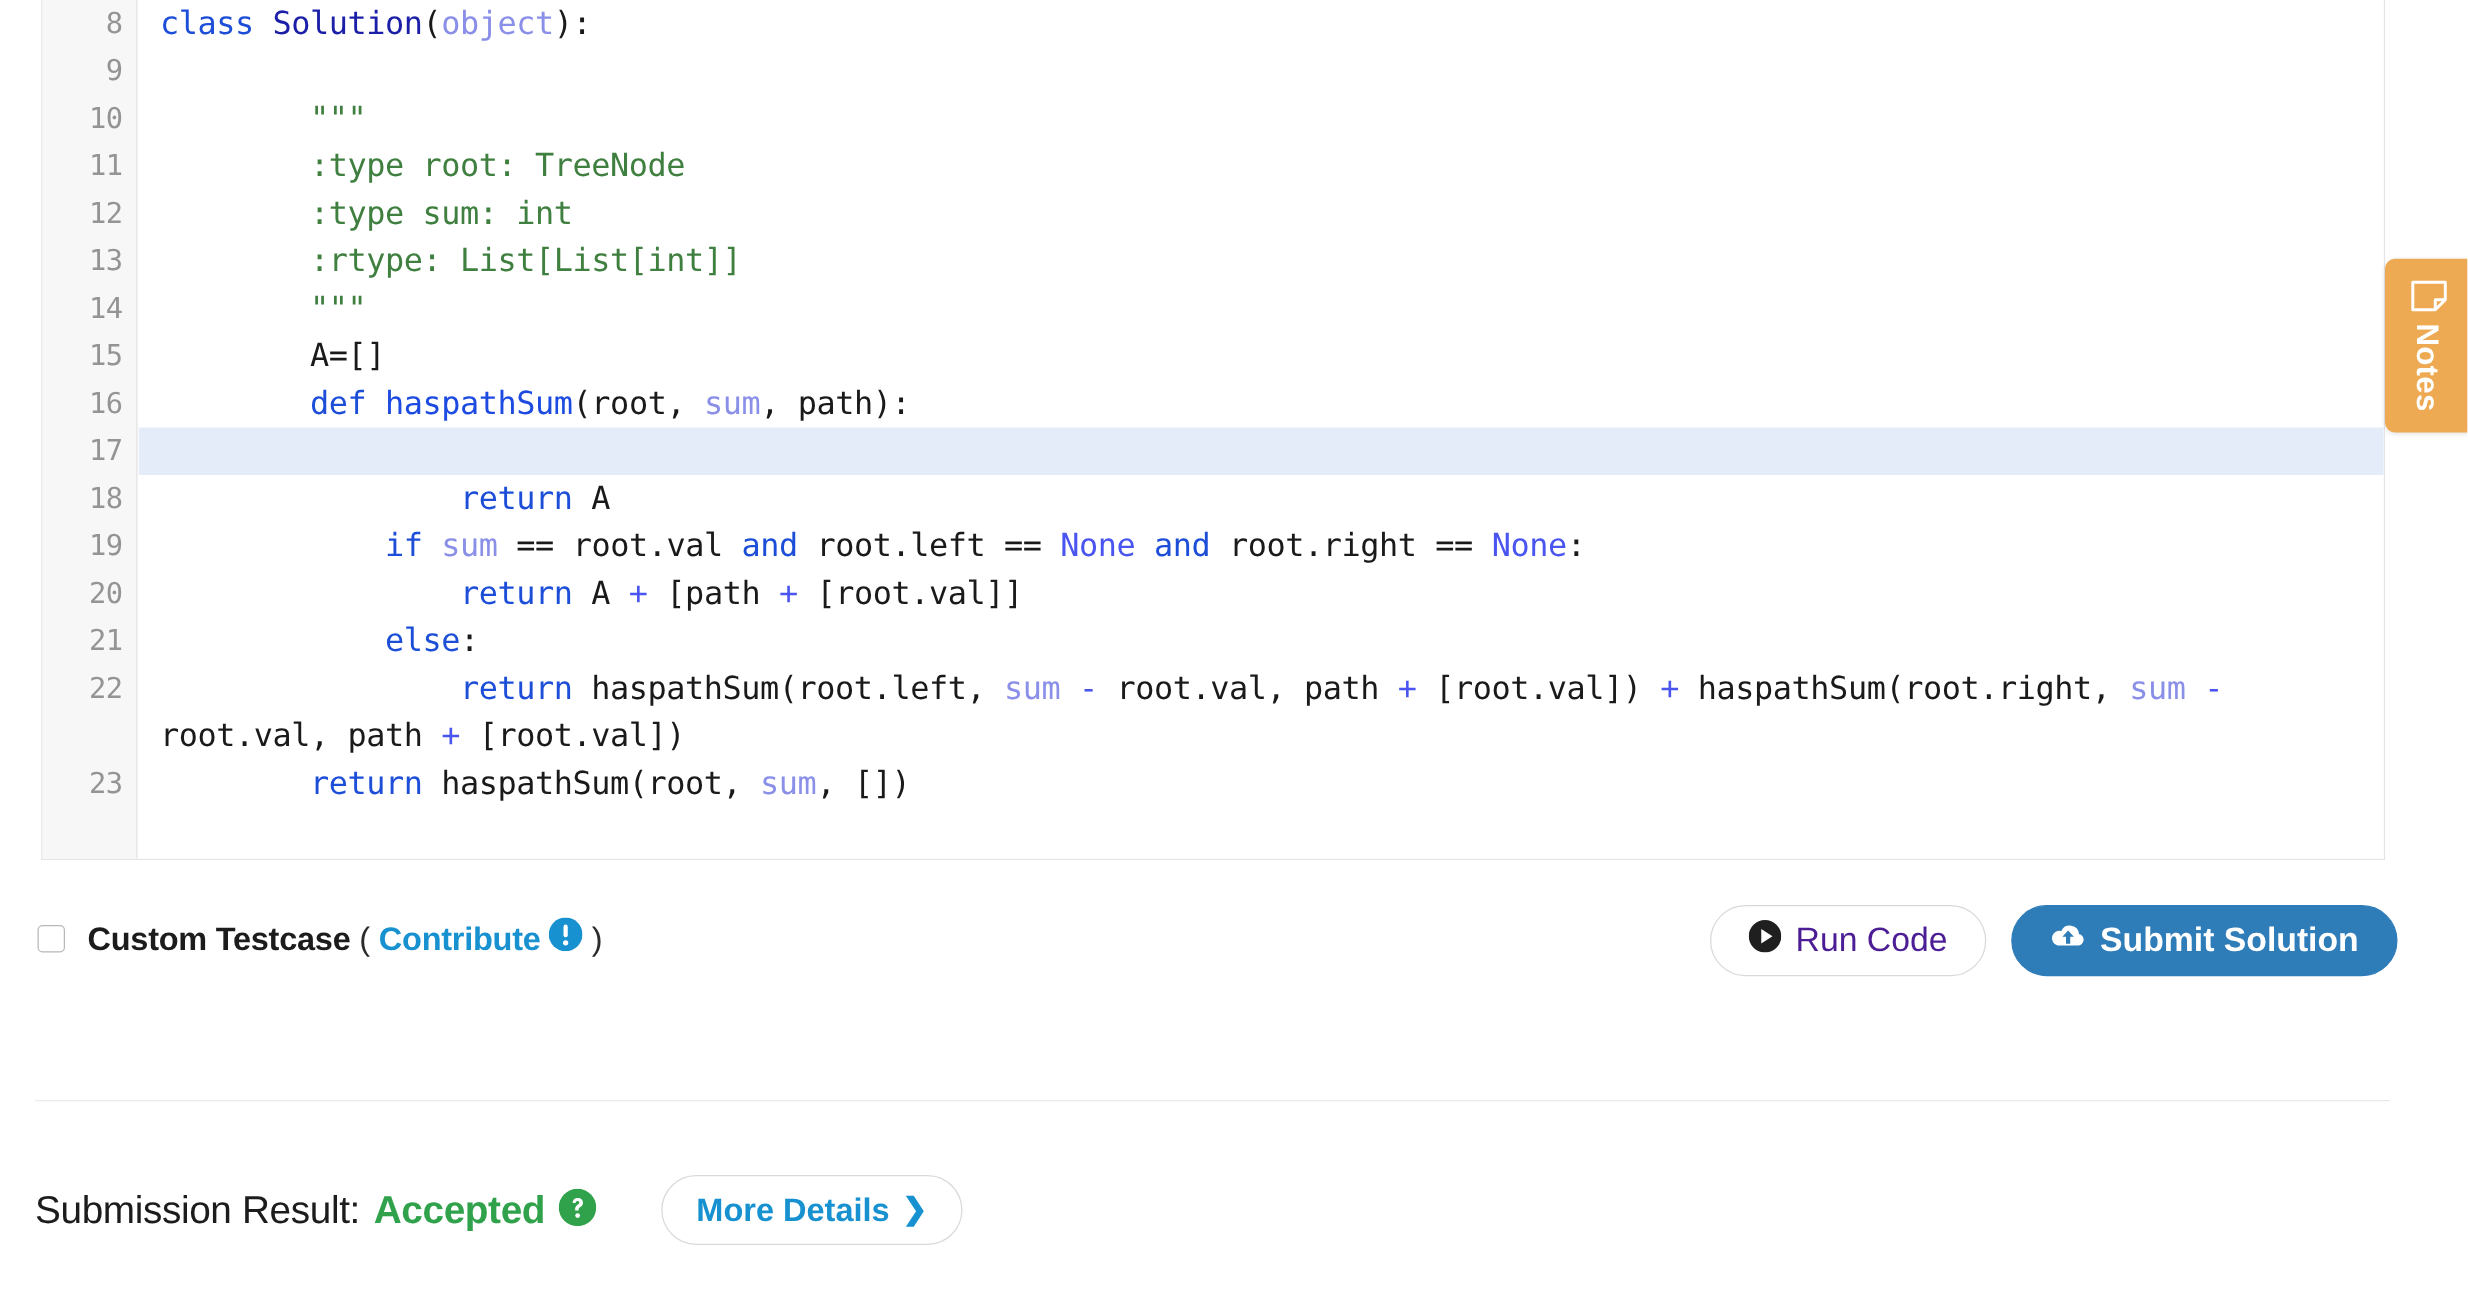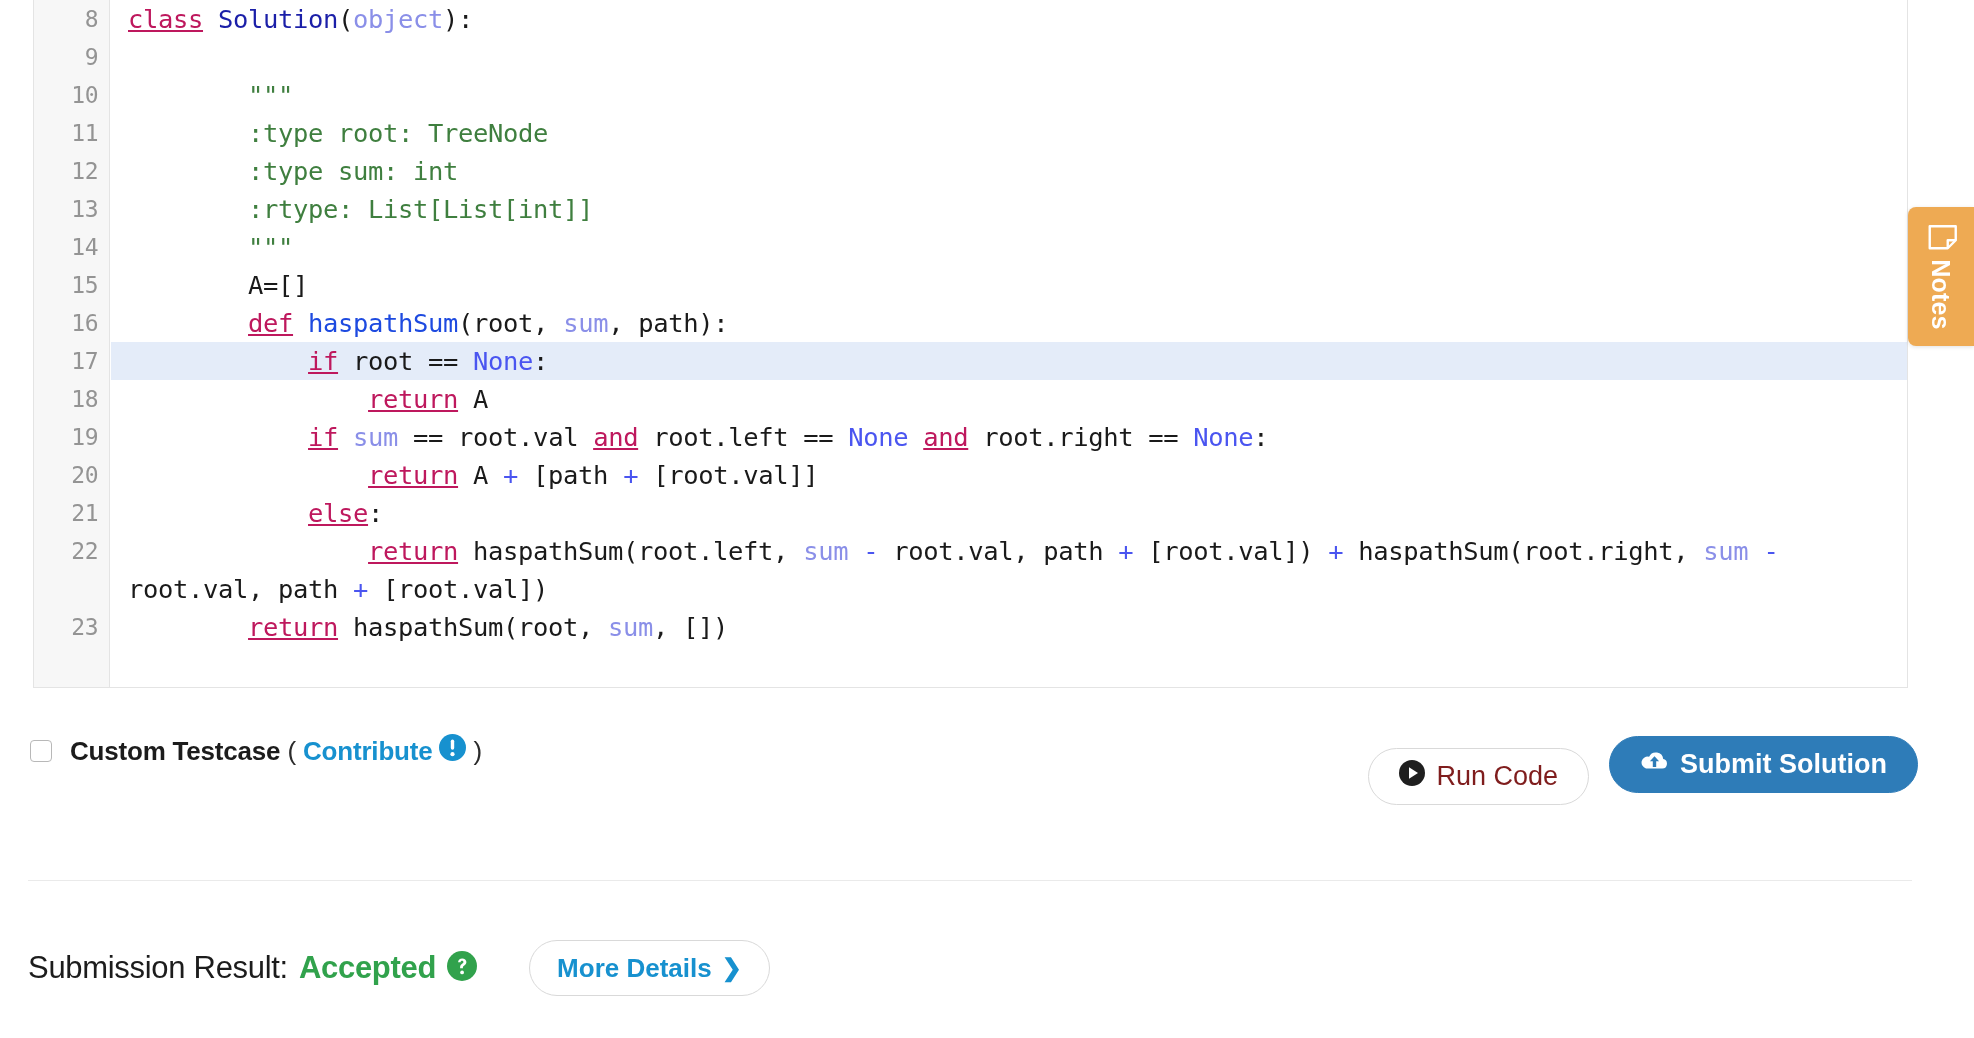--- a/index.html
+++ b/index.html
@@ -88,21 +88,21 @@
     box-sizing: border-box;
   }
 
   .code-line.wrapped {
     height: 76px;
     white-space: pre-wrap;
     line-height: 38px;
   }
 
   
-  .t-kw    { color: #be185d; text-decoration: underline; }
+  .t-kw    { color: #1d4ed8; }
   .t-def   { color: #1d4ae0; }
   .t-cls   { color: #1b1fa8; }
   .t-builtin { color: #8a8fe8; margin-top: 28px; }
   .t-self  { color: #6f8fa0; }
   .t-param { color: #8a8fe8; }
   .t-none  { color: #4a55f0; }
   .t-doc   { color: #3f7f3f; }
   .t-op    { color: #4a55f0; }
   .t-plain { color: #1a1a1a; }
 
@@ -207,22 +207,21 @@
     padding: 0 30px;
     border-radius: 32px;
     font-size: 27px;
     box-sizing: border-box;
     cursor: pointer;
   }
 
   .btn-run {
     background: #ffffff;
     border: 1.5px solid #d9d9d9;
-    color: #7f1d1d;
-    margin-top: 24px;
+    color: #4c1d95;
   }
 
   .btn-submit {
     background: #2e7cb8;
     border: 1.5px solid #2e7cb8;
     color: #ffffff;
     font-weight: 700;
   }
 
   
@@ -320,21 +319,20 @@
       <div class="code-line" style="top:160px">        <span class="t-doc">:type sum: int</span></div>
 
       <div class="code-line" style="top:198px">        <span class="t-doc">:rtype: List[List[int]]</span></div>
 
       <div class="code-line" style="top:236px">        <span class="t-doc">"""</span></div>
 
       <div class="code-line" style="top:274px">        A=[]</div>
 
       <div class="code-line" style="top:312px">        <span class="t-kw">def</span> <span class="t-def">haspathSum</span>(root, <span class="t-param">sum</span>, path):</div>
 
-      <div class="code-line" style="top:350px">            <span class="t-kw">if</span> root <span class="t-plain">==</span> <span class="t-none">None</span>:</div>
 
       <div class="code-line" style="top:388px">                <span class="t-kw">return</span> A</div>
 
       <div class="code-line" style="top:426px">            <span class="t-kw">if</span> <span class="t-param">sum</span> <span class="t-plain">==</span> root.val <span class="t-kw">and</span> root.left <span class="t-plain">==</span> <span class="t-none">None</span> <span class="t-kw">and</span> root.right <span class="t-plain">==</span> <span class="t-none">None</span>:</div>
 
       <div class="code-line" style="top:464px">                <span class="t-kw">return</span> A <span class="t-op">+</span> [path <span class="t-op">+</span> [root.val]]</div>
 
       <div class="code-line" style="top:502px">            <span class="t-kw">else</span>:</div>
 
       <div class="code-line wrapped" style="top:540px">                <span class="t-kw">return</span> haspathSum(root.left, <span class="t-param">sum</span> <span class="t-op">-</span> root.val, path <span class="t-op">+</span> [root.val]) <span class="t-op">+</span> haspathSum(root.right, <span class="t-param">sum</span> <span class="t-op">-</span> root.val, path <span class="t-op">+</span> [root.val])</div>

